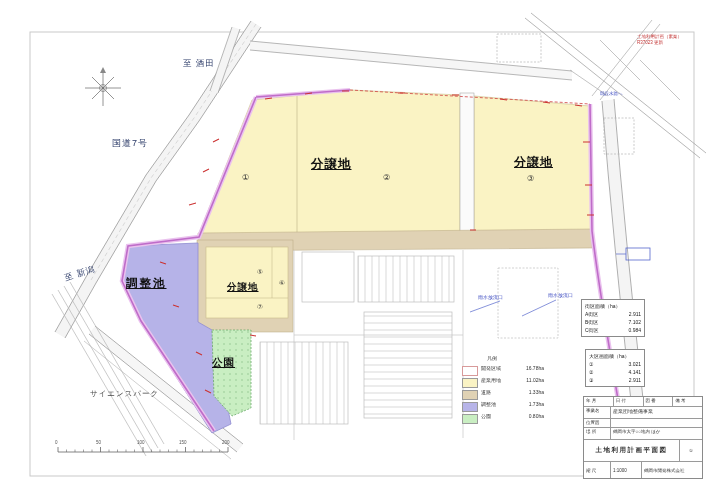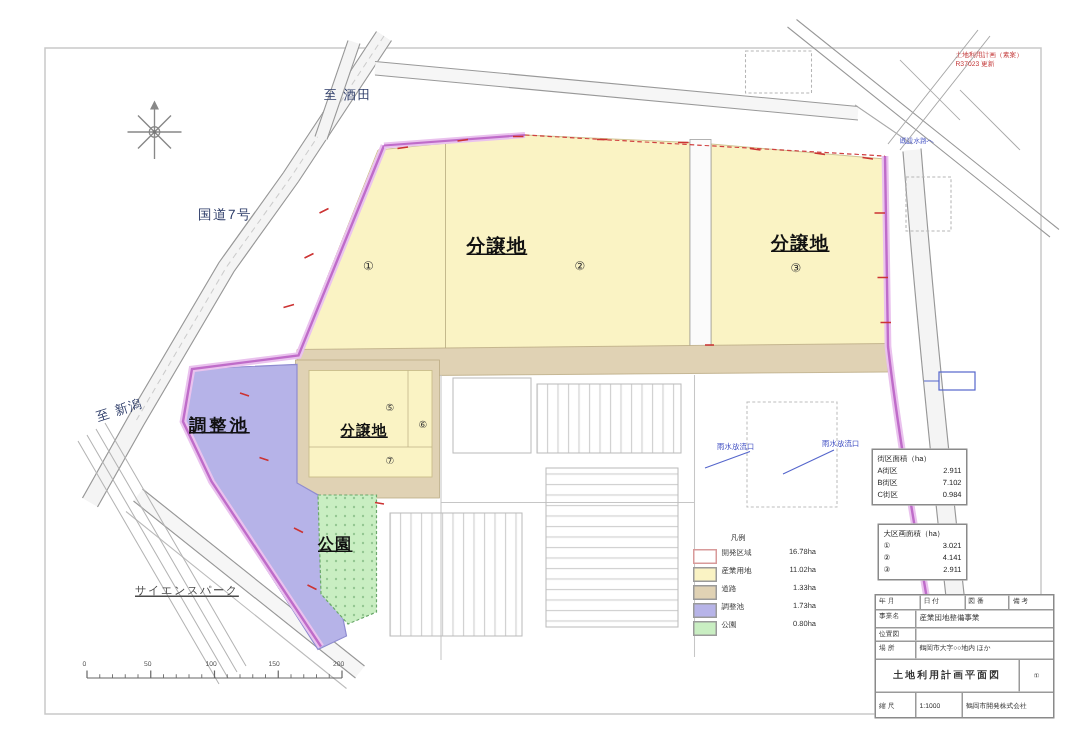--- a/index.html
+++ b/index.html
@@ -145,24 +145,24 @@
 
     <g stroke="#666" stroke-width="0.8" fill="none">
       <path d="M58,452 H228"></path>
       <path d="M58,447 V452 M100.5,447 V452 M143,447 V452 M185.5,447 V452 M228,447 V452"></path>
       <path d="M66.5,449.5 V452 M75,449.5 V452 M83.5,449.5 V452 M92,449.5 V452 M109,449.5 V452 M117.5,449.5 V452
                M126,449.5 V452 M134.5,449.5 V452 M151.5,449.5 V452 M160,449.5 V452 M168.5,449.5 V452 M177,449.5 V452
                M194,449.5 V452 M202.5,449.5 V452 M211,449.5 V452 M219.5,449.5 V452" stroke-width="0.6"></path>
     </g>
   </svg>
 
-  <div class="abs navy" style="left:183px;top:58px;font-size:8.5px;letter-spacing:1px;margin-left:33px;">至 酒田</div>
-  <div class="abs navy" style="left:132px;top:137px;font-size:9px;letter-spacing:1px;">国道7号</div>
+  <div class="abs navy" style="left:183px;top:58px;font-size:8.5px;letter-spacing:1px;">至 酒田</div>
+  <div class="abs navy" style="left:112px;top:137px;font-size:9px;letter-spacing:1px;">国道7号</div>
   <div class="abs navy" style="left:64px;top:268px;font-size:8.5px;letter-spacing:1px;transform:rotate(-18deg);">至 新潟</div>
-  <div class="abs" style="left:90px;top:389px;font-size:7.5px;color:#4a4a4a;letter-spacing:1px;text-decoration:underline;">サイエンスパーク</div>
+  <div class="abs" style="left:90px;top:389px;font-size:7.5px;color:#4a4a4a;letter-spacing:1px;">サイエンスパーク</div>
 
   <div class="abs zone" style="left:311px;top:156px;font-size:12.5px;">分譲地</div>
   <div class="abs zone" style="left:514px;top:154px;font-size:12px;">分譲地</div>
   <div class="abs zone" style="left:126px;top:276px;font-size:11.5px;letter-spacing:2px;">調整池</div>
   <div class="abs zone" style="left:227px;top:281px;font-size:9.5px;">分譲地</div>
   <div class="abs zone" style="left:212px;top:356px;font-size:10.5px;">公園</div>
 
   <div class="abs num" style="left:242px;top:173px;font-size:8px;">①</div>
   <div class="abs num" style="left:383px;top:173px;font-size:8px;">②</div>
   <div class="abs num" style="left:527px;top:174px;font-size:8px;">③</div>

